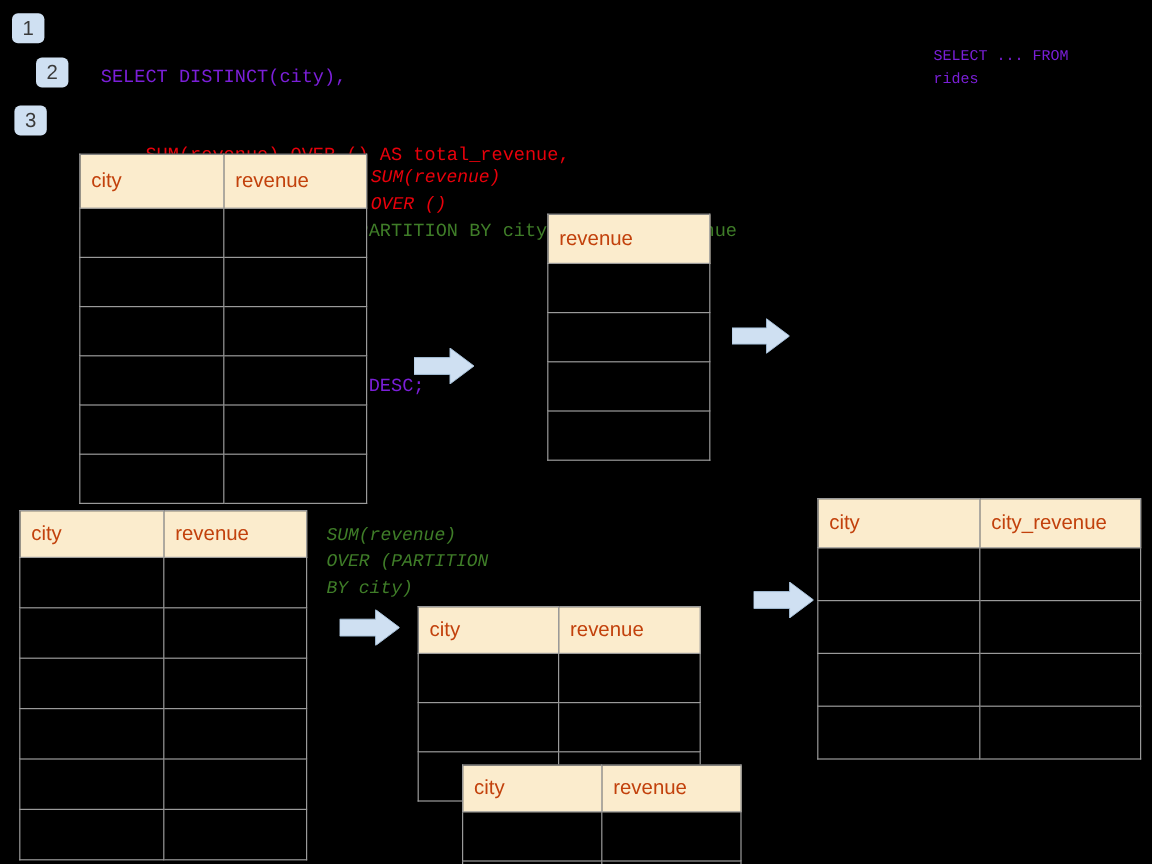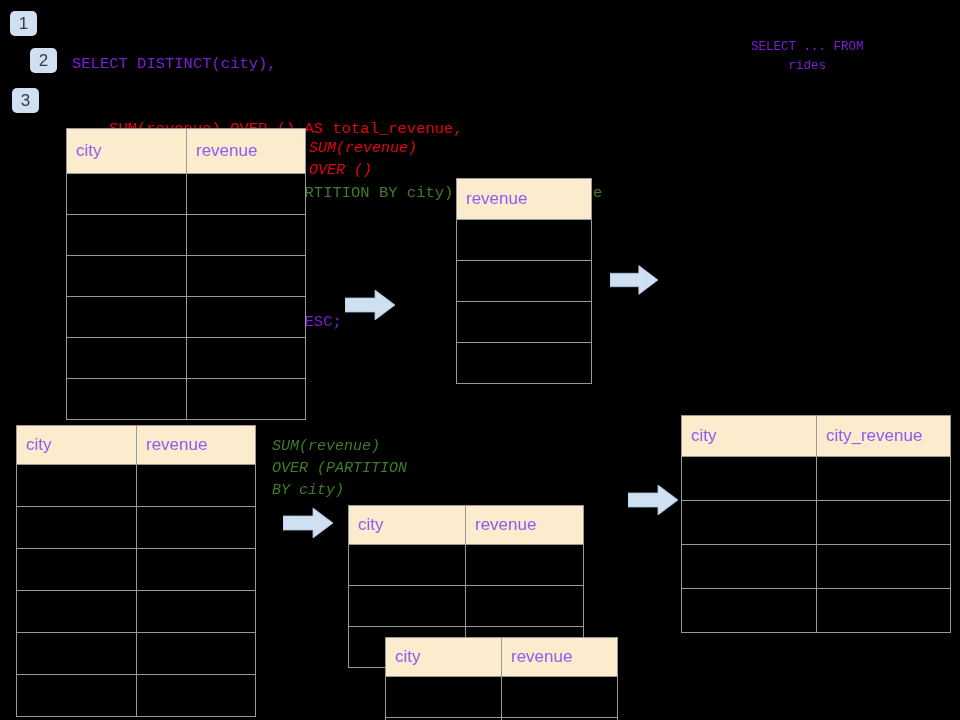--- a/index.html
+++ b/index.html
@@ -74,21 +74,21 @@
     table-layout: fixed;
     background: #000000;
   }
   .tbl th, .tbl td {
     border: 1px solid #9a9a9a;
     padding: 0;
     margin: 0;
   }
   .tbl th {
     background: #fbeccd;
-    color: #8b5cf6;
+    color: #c2410c;
     font-family: "Liberation Sans", sans-serif;
     font-weight: normal;
     font-size: 17px;
     text-align: left;
     padding-left: 9px;
   }
   .tbl td {
     background: #000000;
   }
 
@@ -106,29 +106,29 @@
   <div class="badge" style="left:10px; top:11px;">
     <span>1</span>
   </div>
   <div class="badge" style="left:30px; top:48px;">
     <span>2</span>
   </div>
   <div class="badge" style="left:12px; top:88px;">
     <span>3</span>
   </div>
 
-  <div class="sql" style="left:72px; top:11px;">
+  <div class="sql" style="left:84px; top:11px;">
     <span class="sql-line c-purple">SELECT DISTINCT(city),</span>
     <span class="sql-line c-red">    SUM(revenue) OVER () AS total_revenue,</span>
     <span class="sql-line c-green">    SUM(revenue) OVER (PARTITION BY city) as city_revenue</span>
     <span class="sql-line c-purple">  FROM rides</span>
     <span class="sql-line c-purple">  ORDER by city_revenue DESC;</span>
   </div>
 
-  <div class="side-note" style="left:751px; top:38px;text-align:center;">SELECT ... FROM
+  <div class="side-note" style="left:778px; top:38px;">SELECT ... FROM
 rides</div>
 
   <div class="annot red" style="left:309px; top:138px;">SUM(revenue)
 OVER ()</div>
 
   <div class="annot green" style="left:272px; top:436px;">SUM(revenue)
 OVER (PARTITION
 BY city)</div>
 
   <table class="tbl" style="left:66px; top:128px; width:239px;">

